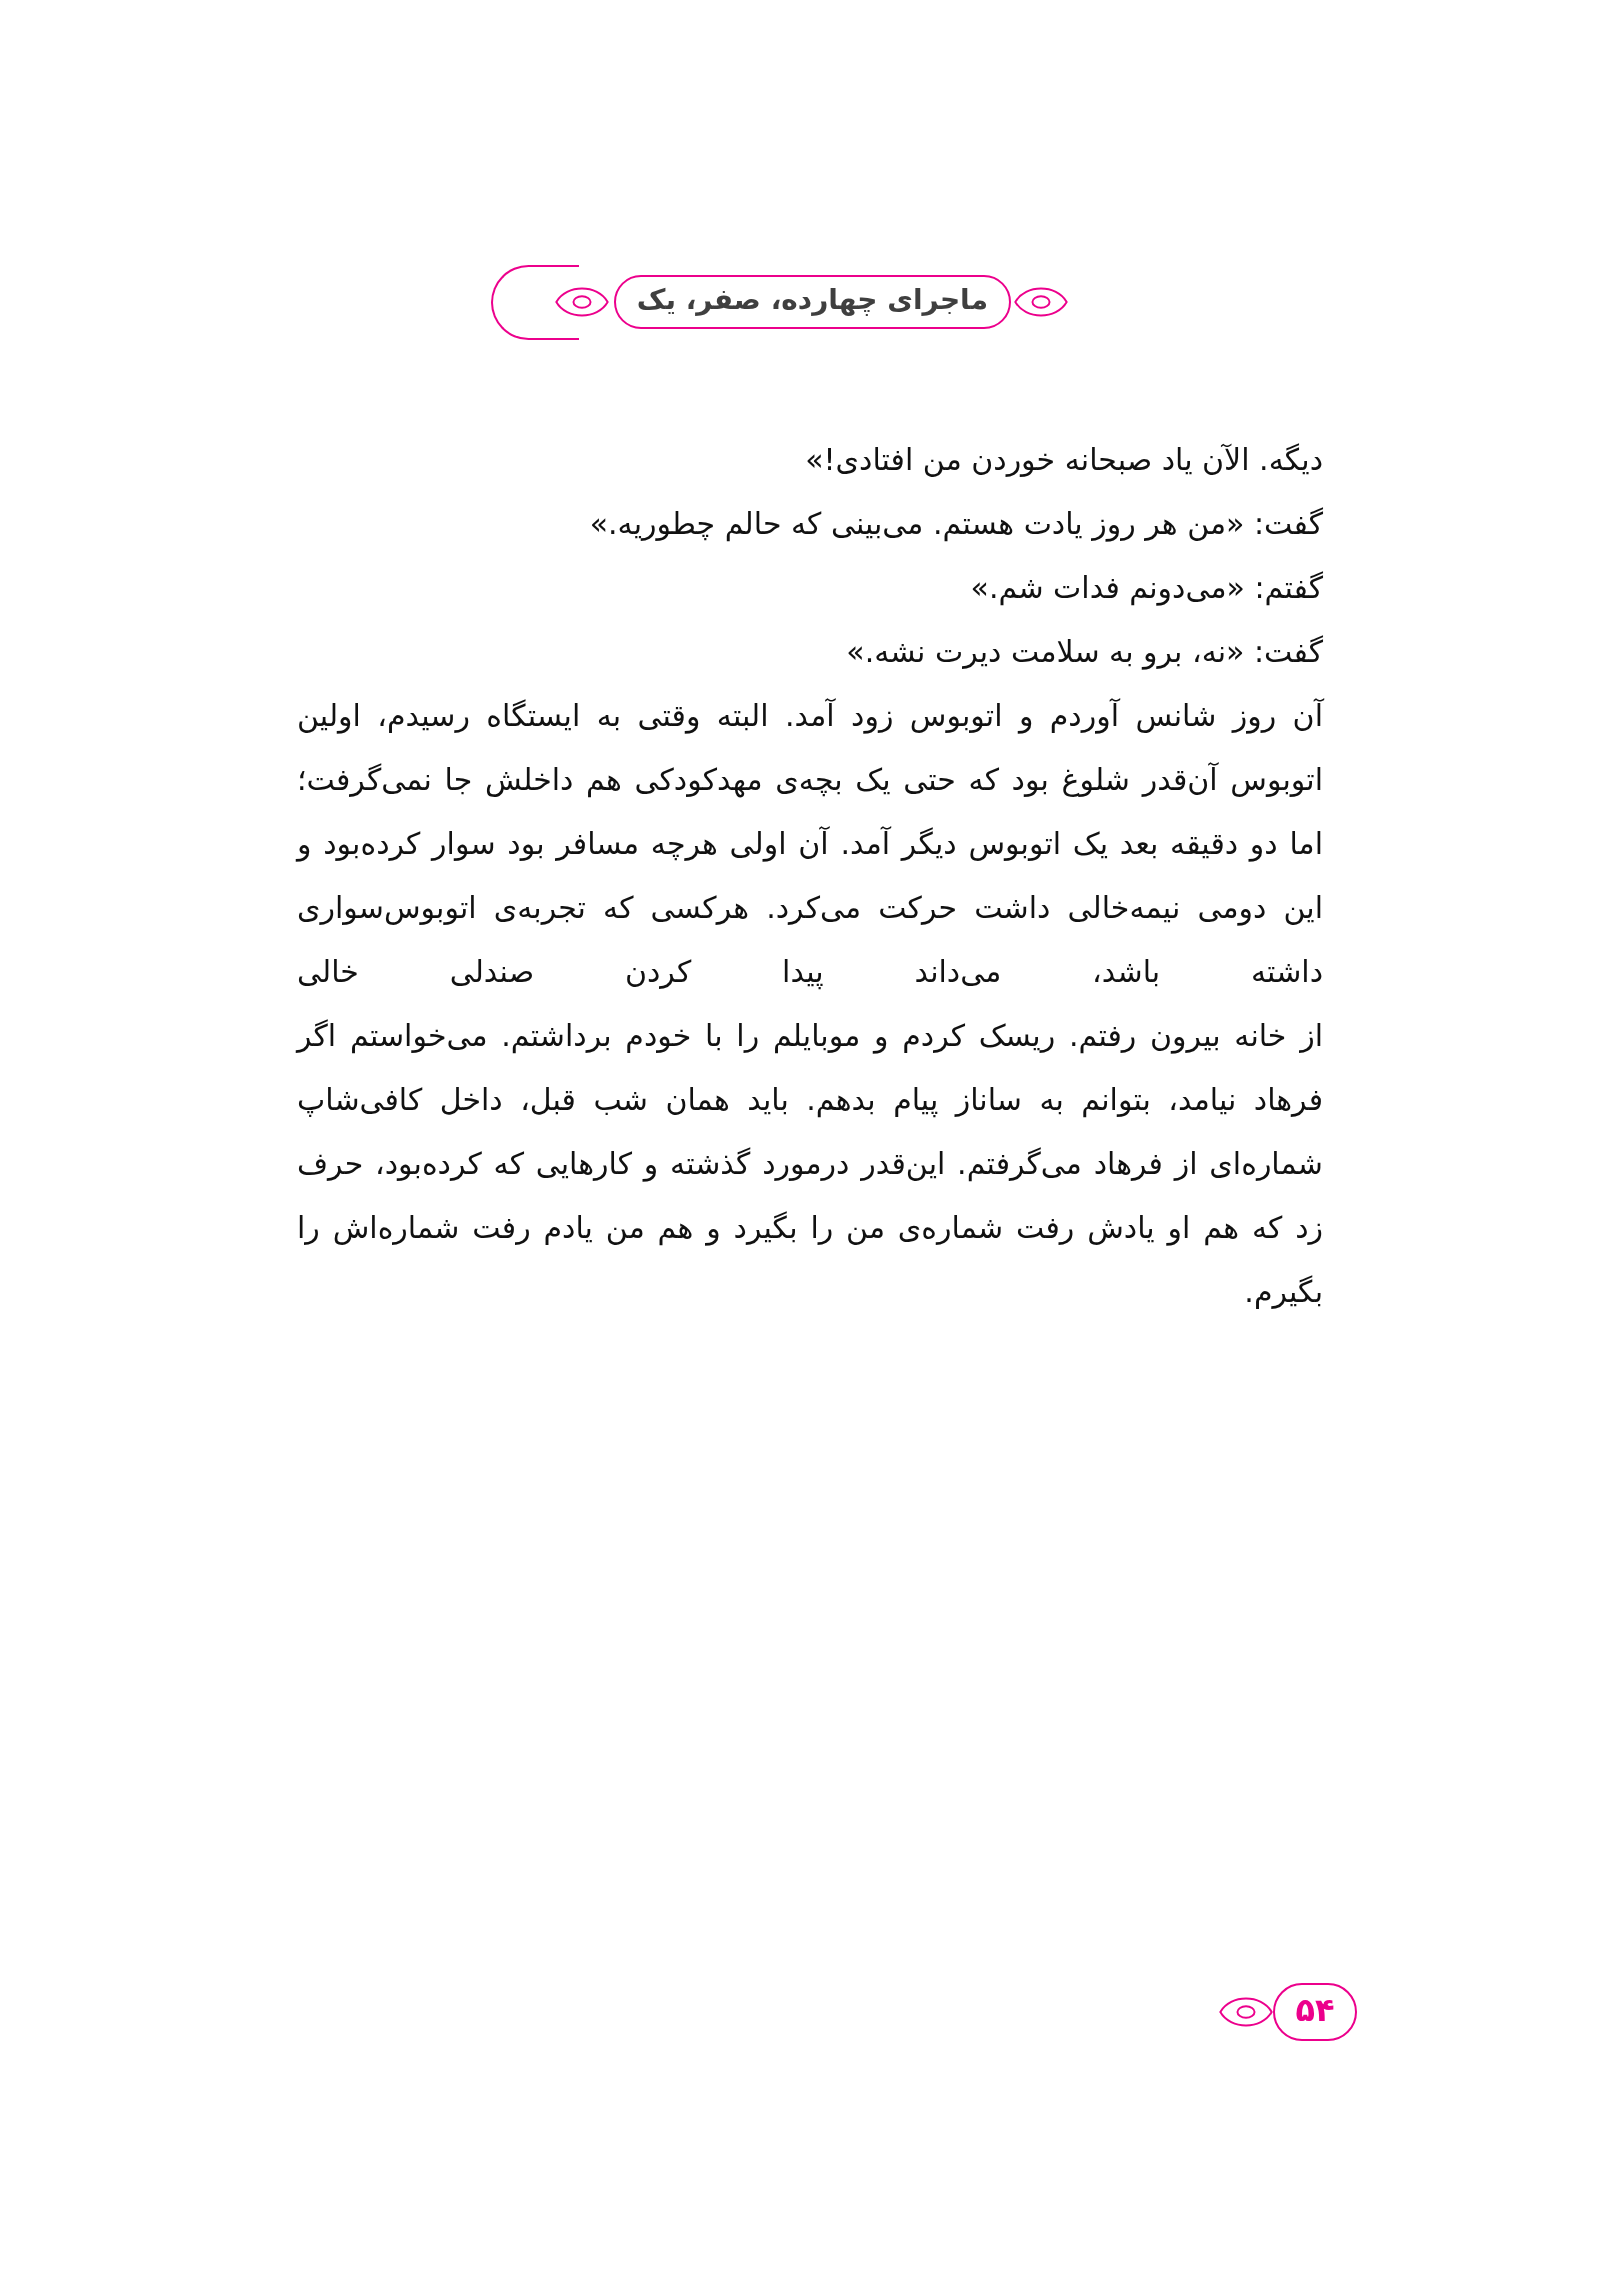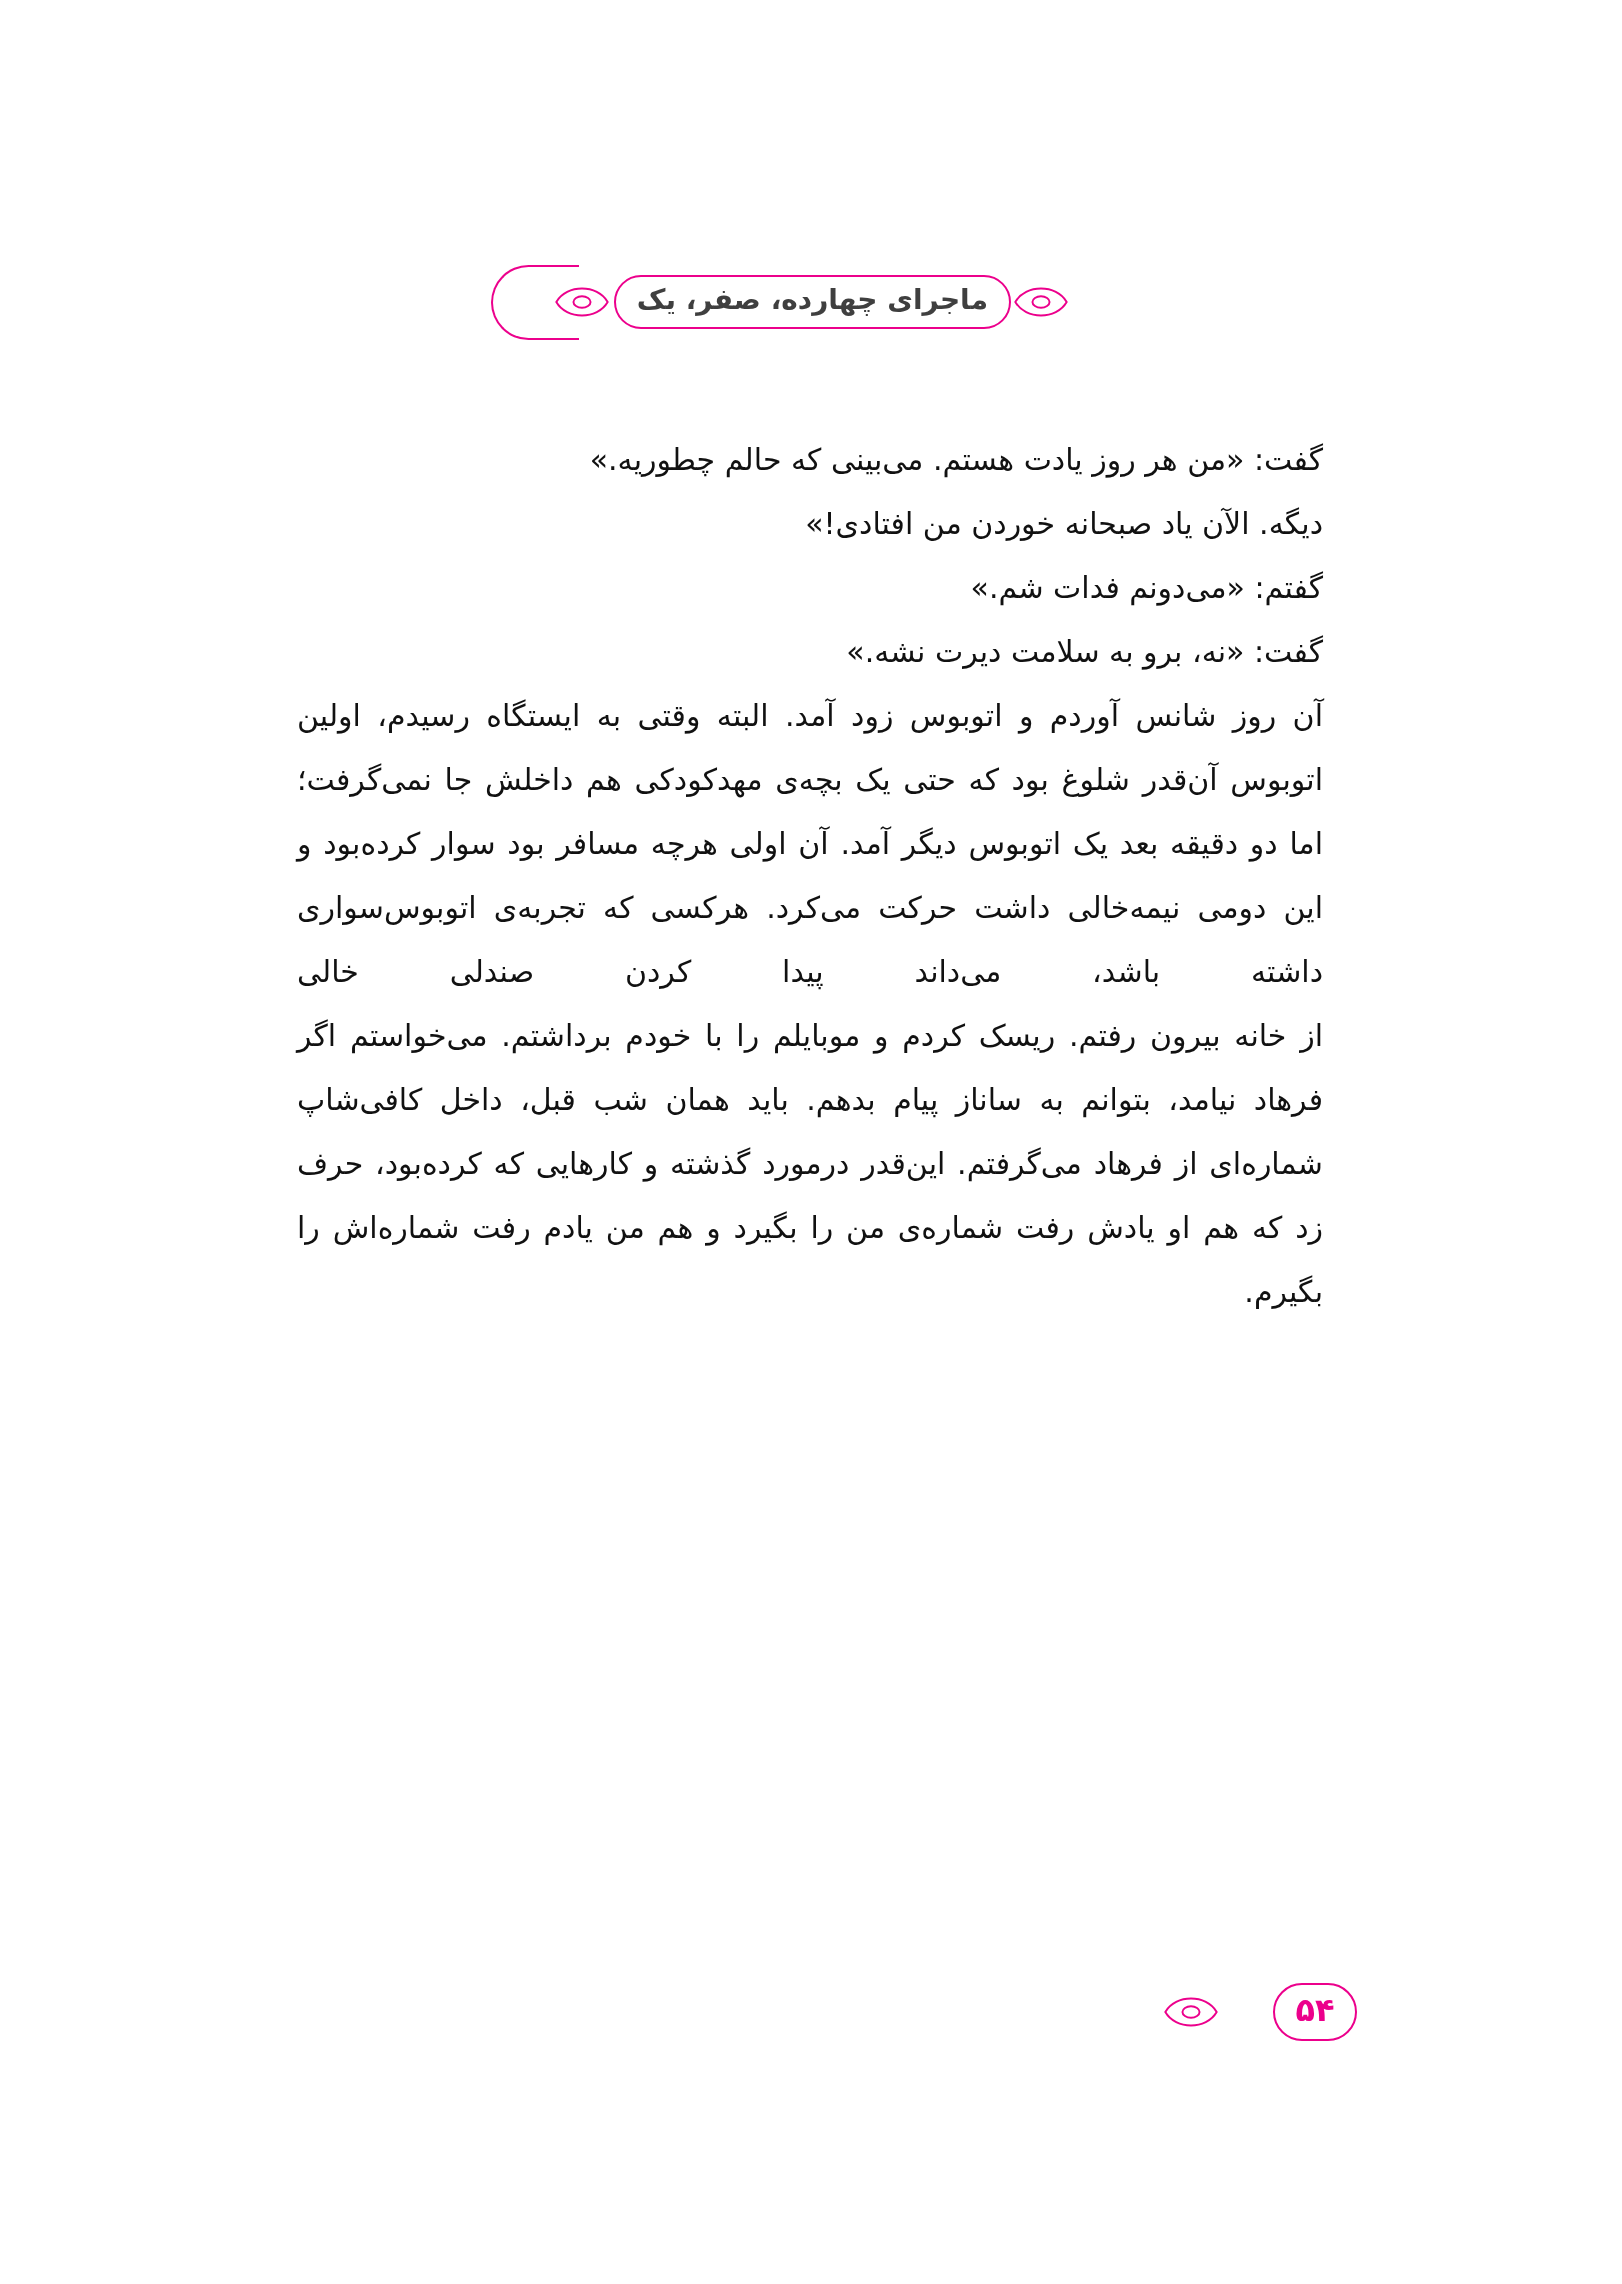--- a/index.html
+++ b/index.html
@@ -135,21 +135,21 @@
   
   .footer {
     position: absolute;
     top: 1967px;
     left: 1162px;
     width: 195px;
     height: 89px;
     display: flex;
     flex-direction: row;
     align-items: center;
-    justify-content: space-between;
+    justify-content: flex-start;
   }
 
   .page-badge {
     border: 2.1px solid #EC008C;
     border-radius: 49px;
     height: 58px;
     min-width: 84px;
     display: flex;
     align-items: center;
     justify-content: center;
@@ -197,22 +197,22 @@
         <svg class="eye" viewBox="0 0 66 54">
           <path d="M1.5 27 C14 5, 52 5, 64.5 27 C52 49, 14 49, 1.5 27 Z" fill="none" stroke="#EC008C" stroke-width="2.4"></path>
           <ellipse cx="33" cy="27" rx="10.5" ry="7" fill="none" stroke="#EC008C" stroke-width="2.4"></ellipse>
         </svg>
       </div>
 
     </div>
   </div>
 
   <div class="body-text">
+    <p>دیگه. الآن یاد صبحانه خوردن من افتادی!»</p>
     <p>گفت: «من هر روز یادت هستم. می‌بینی که حالم چطوریه.»</p>
-    <p>دیگه. الآن یاد صبحانه خوردن من افتادی!»</p>
     <p>گفتم: «می‌دونم فدات شم.»</p>
     <p>گفت: «نه، برو به سلامت دیرت نشه.»</p>
     <p class="just-all">آن روز شانس آوردم و اتوبوس زود آمد. البته وقتی به ایستگاه رسیدم، اولین اتوبوس آن‌قدر شلوغ بود که حتی یک بچه‌ی مهدکودکی هم داخلش جا نمی‌گرفت؛ اما دو دقیقه بعد یک اتوبوس دیگر آمد. آن اولی هرچه مسافر بود سوار کرده‌بود و این دومی نیمه‌خالی داشت حرکت می‌کرد. هرکسی که تجربه‌ی اتوبوس‌سواری داشته باشد، می‌داند پیدا کردن صندلی خالی</p>
     <p class="just-all">از خانه بیرون رفتم. ریسک کردم و موبایلم را با خودم برداشتم. می‌خواستم اگر فرهاد نیامد، بتوانم به ساناز پیام بدهم. باید همان شب قبل، داخل کافی‌شاپ شماره‌ای از فرهاد می‌گرفتم. این‌قدر درمورد گذشته و کارهایی که کرده‌بود، حرف زد که هم او یادش رفت شماره‌ی من را بگیرد و هم من یادم رفت شماره‌اش را بگیرم.</p>
   </div>
 
   <div class="footer">
     <div class="page-badge">
       <span class="page-number">۵۴</span>
     </div>

